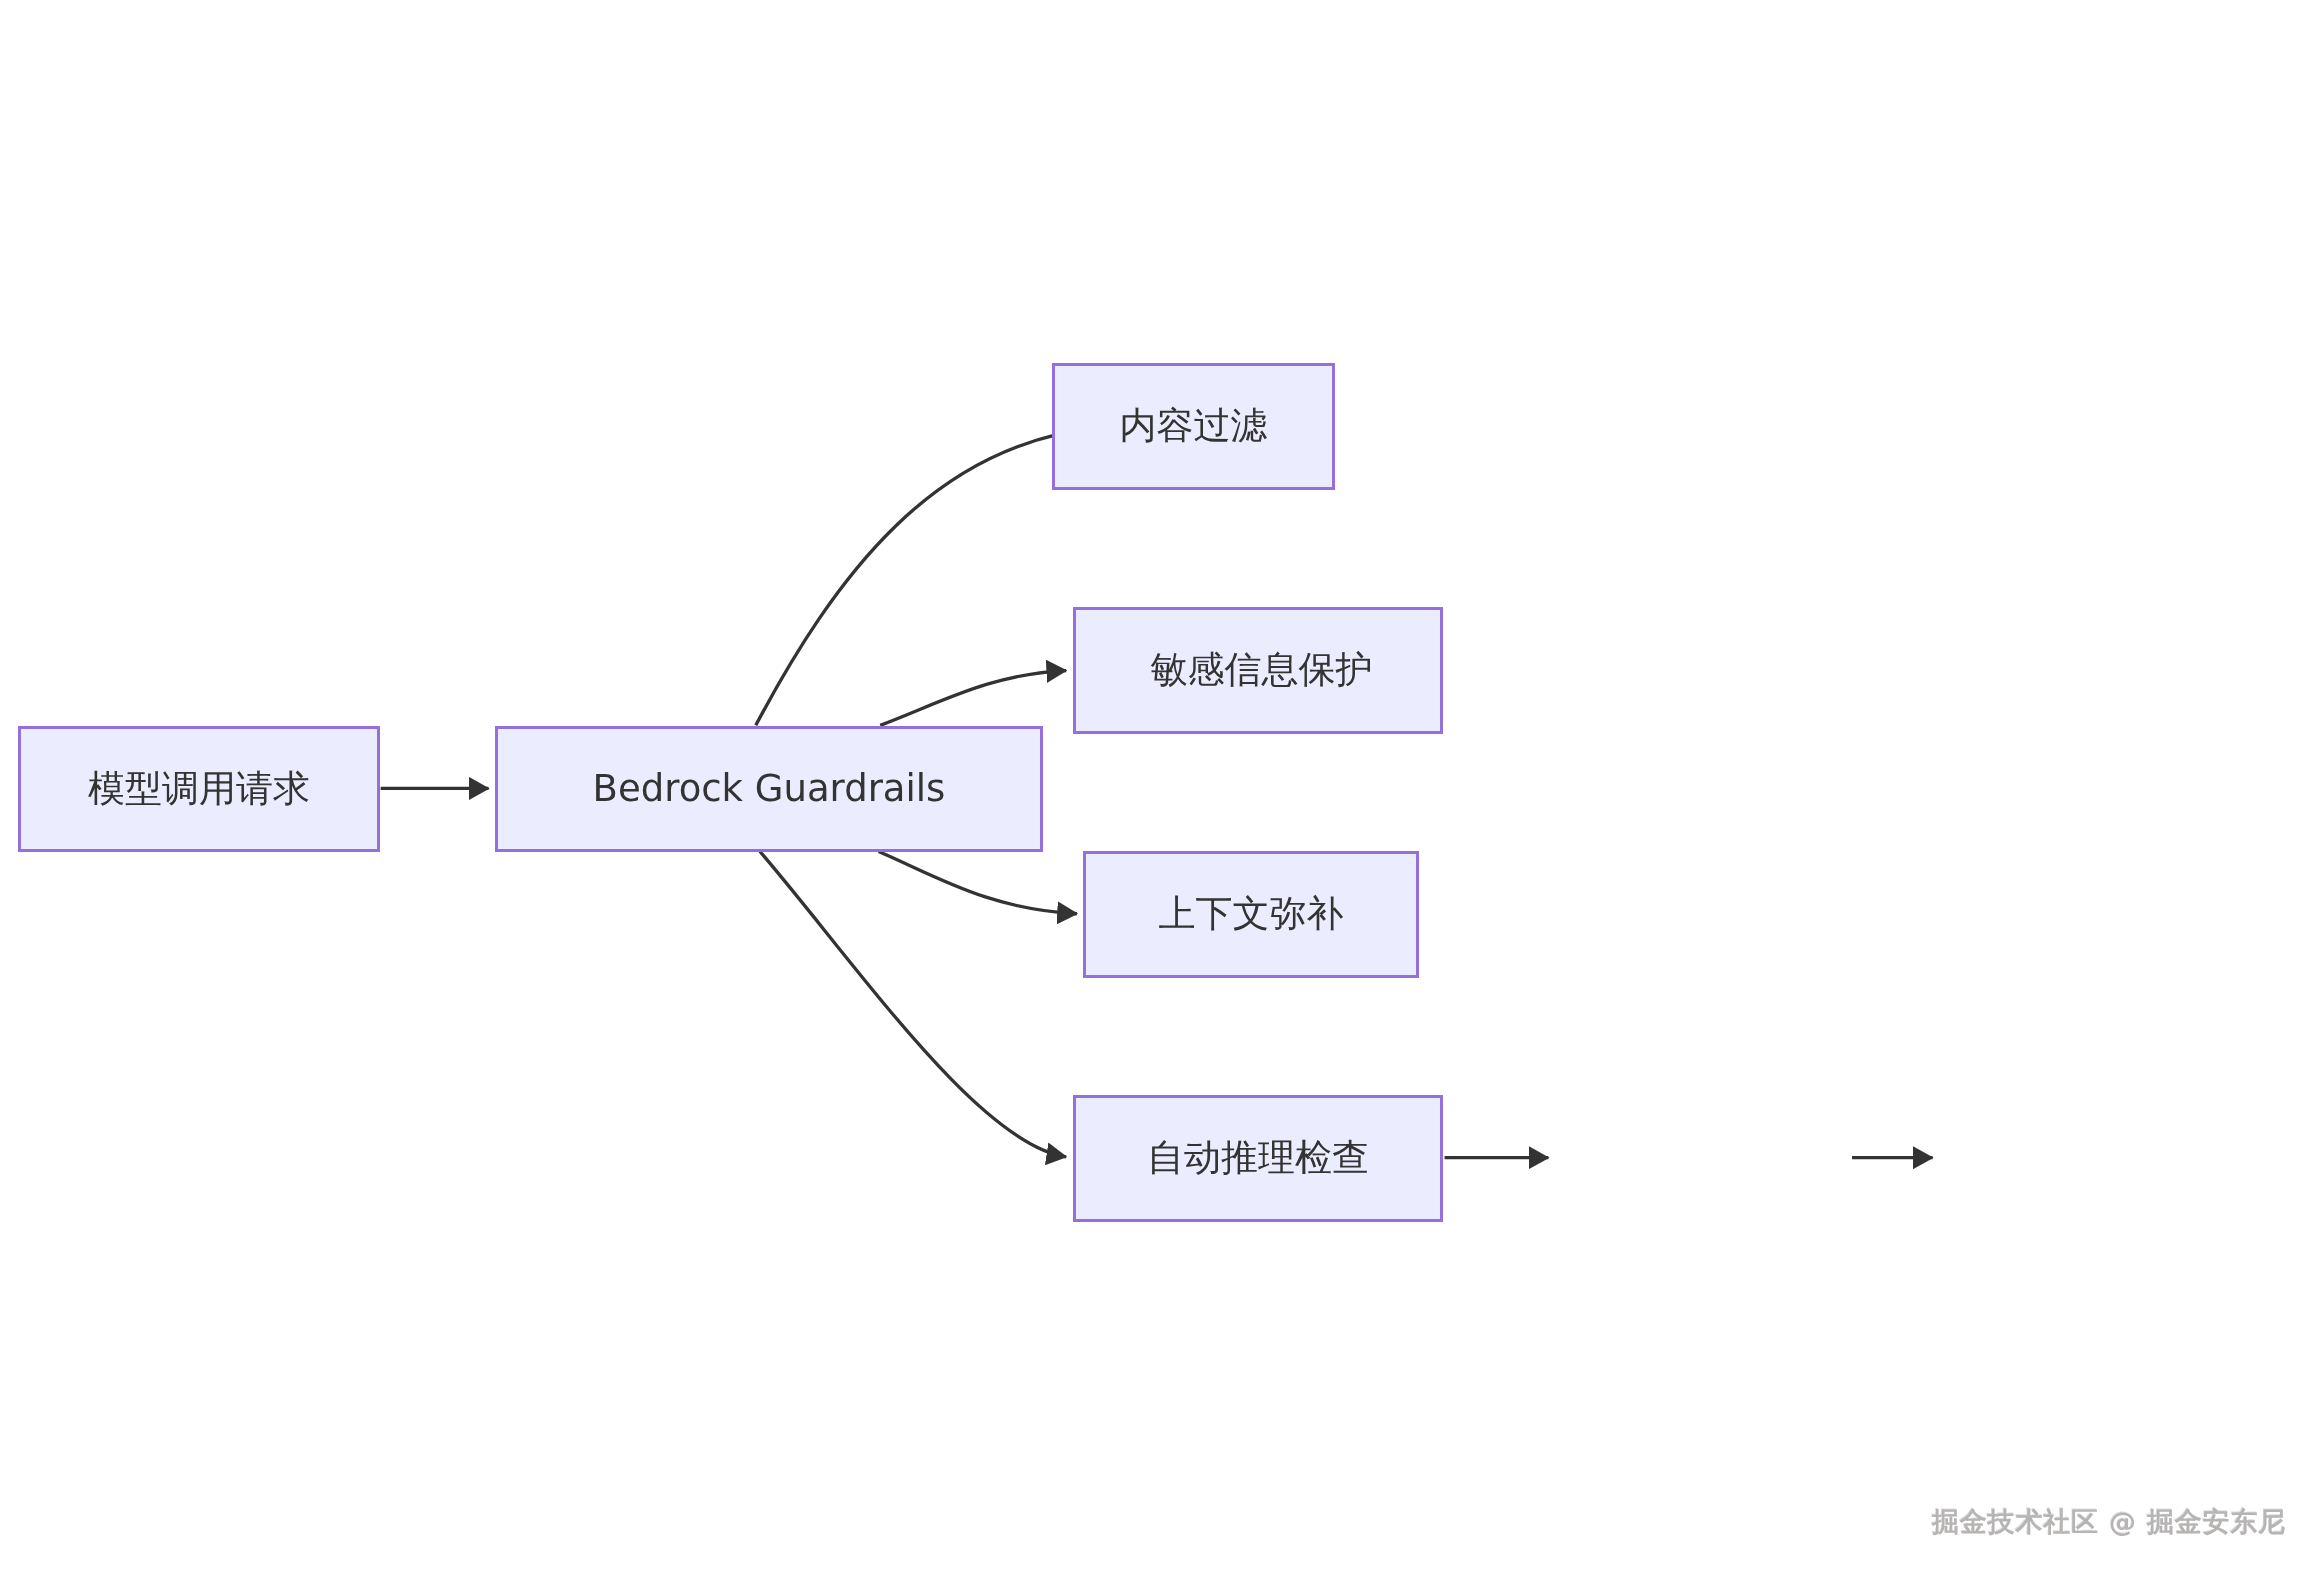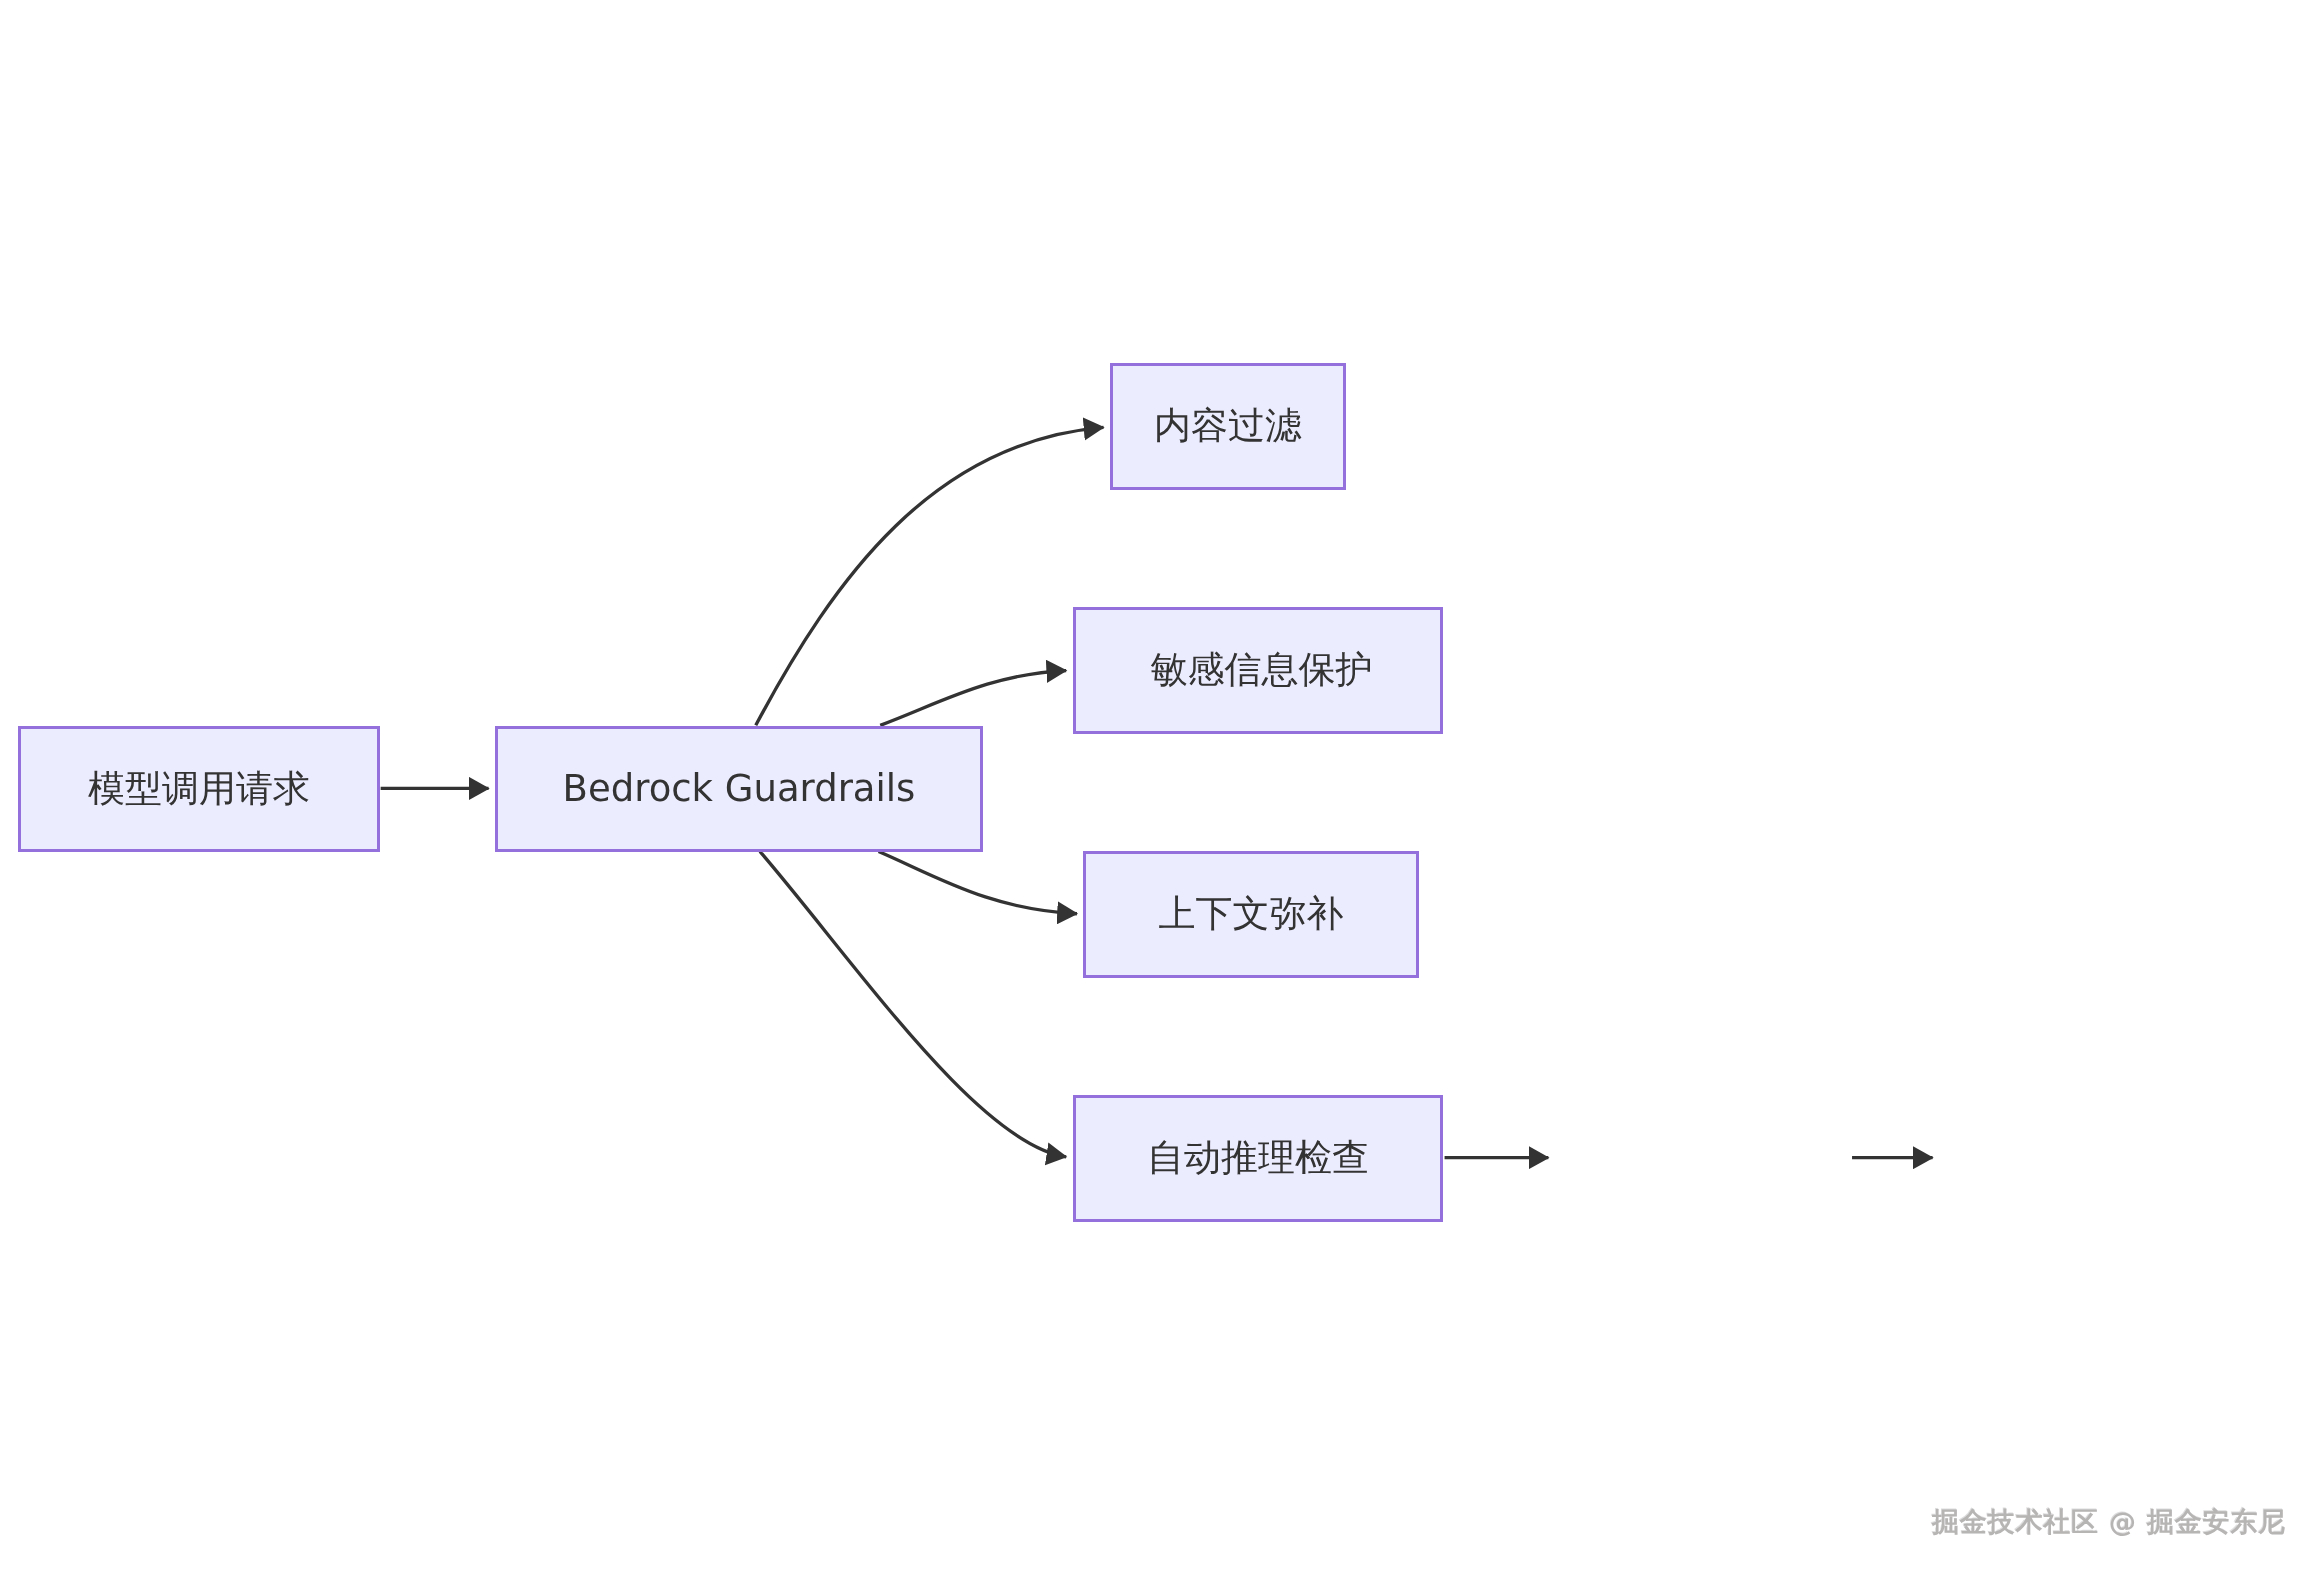--- a/index.html
+++ b/index.html
@@ -36,22 +36,22 @@
     color: #333333;
     display: flex;
     align-items: center;
     justify-content: center;
     text-align: center;
     font-size: 37px;
     line-height: 1.2;
     white-space: nowrap;
   }
   #node-request            { left: 18px;   top: 726px;  width: 362px; height: 126px; justify-content: center; }
-  #node-guardrails         { left: 495px;  top: 726px;  width: 488px; height: 126px; align-items: center; }
-  #node-content-filter     { left: 1110px; top: 363px;  width: 236px; height: 127px; }
+  #node-guardrails         { left: 495px;  top: 726px;  width: 548px; height: 126px; align-items: center; }
+  #node-content-filter     { left: 1052px; top: 363px;  width: 283px; height: 127px; }
   #node-sensitive-info     { left: 1073px; top: 607px;  width: 370px; height: 127px; padding-left: 7px; }
   #node-context-grounding  { left: 1083px; top: 851px; width: 336px; height: 127px; }
   #node-automated-reasoning{ left: 1073px; top: 1095px; width: 370px; height: 127px; }
   #node-output-validation  { left: 1555px; top: 1095px; width: 296px; height: 127px; }
   #node-model-response     { left: 1939px; top: 1095px; width: 366px; height: 127px; }
   .watermark {
     position: absolute;
     right: 33px;
     top: 1504px;
     font-size: 27px;

